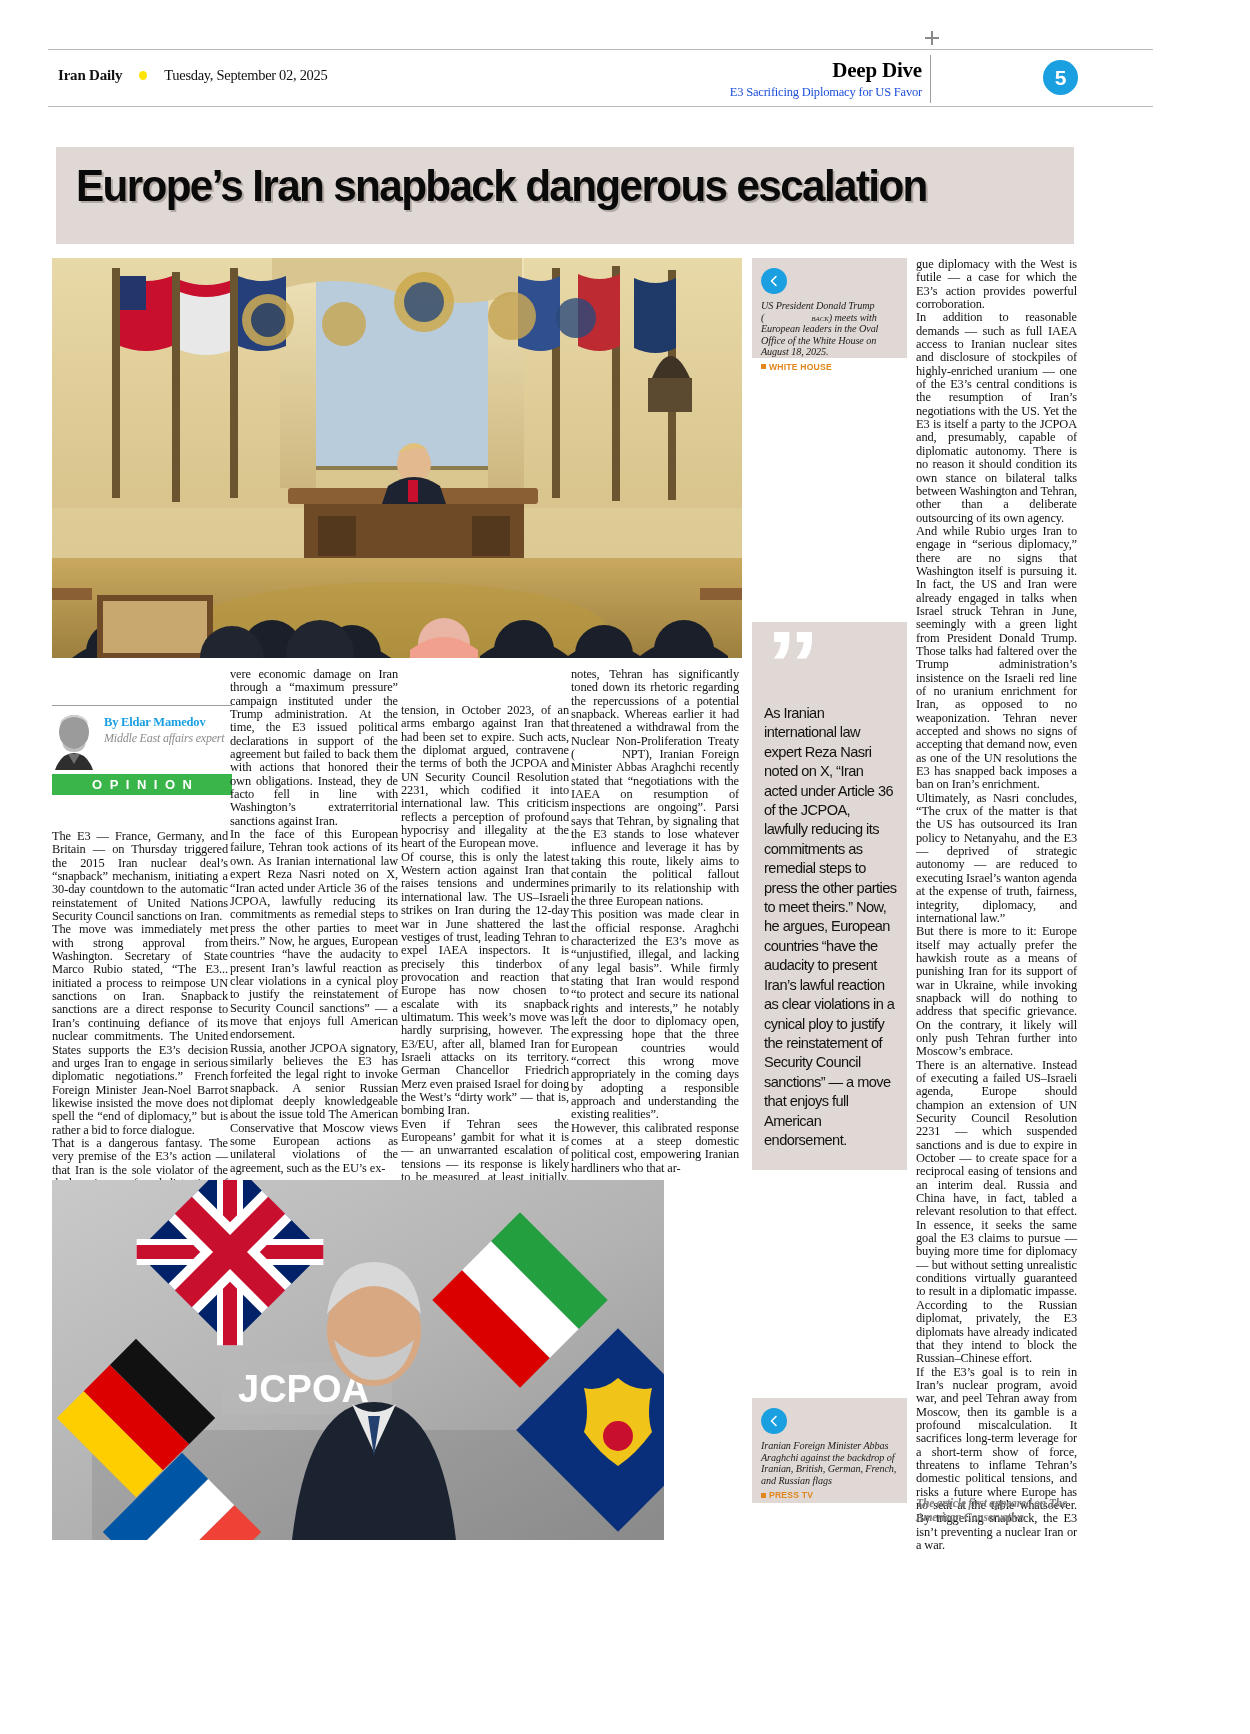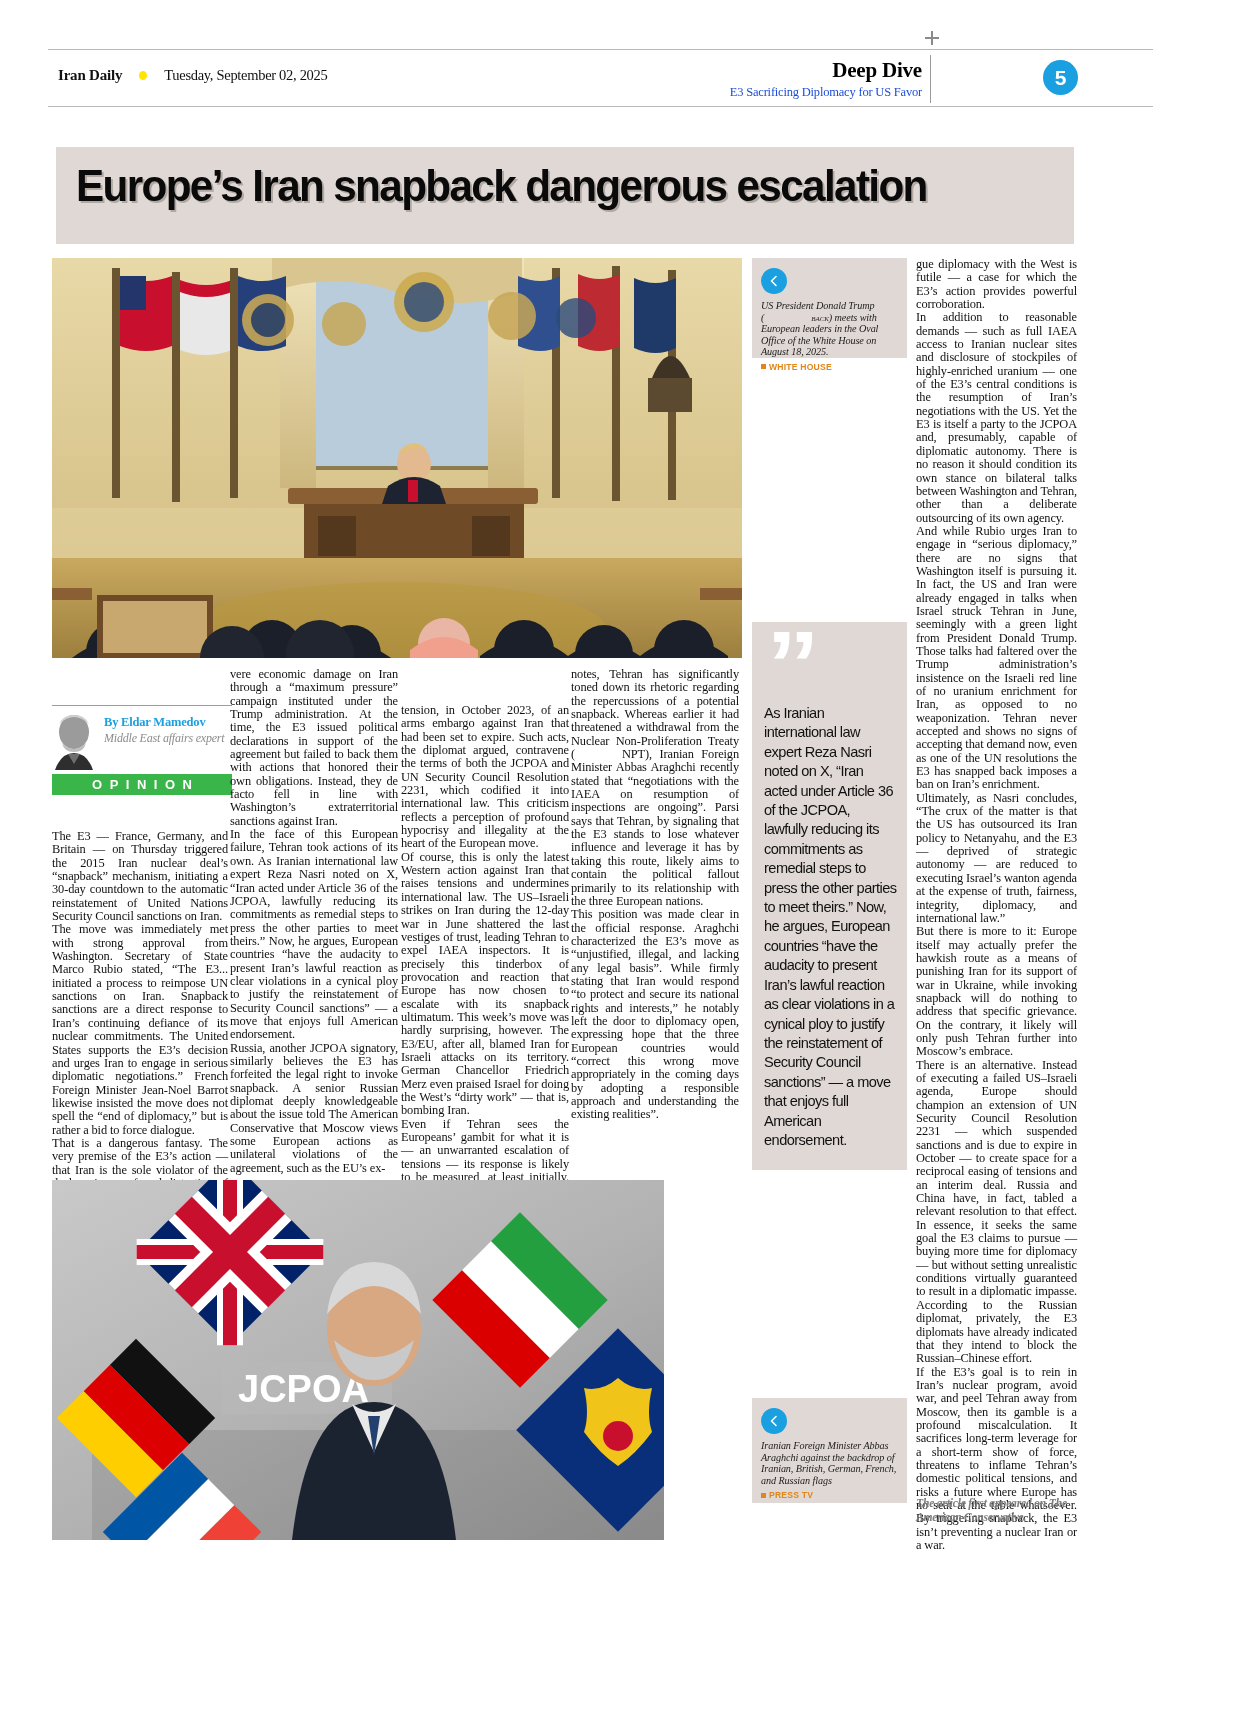--- a/index.html
+++ b/index.html
@@ -277,20 +277,21 @@
       <p>Russia, another JCPOA signatory, similarly believes the E3 has forfeited the legal right to invoke snapback. A senior Russian diplomat deeply knowledgeable about the issue told The American Conservative that Moscow views some European actions as unilateral violations of the agreement, such as the EU’s ex-</p>
     </div>
   <div class="col" id="col3">
       <p>tension, in October 2023, of an arms embargo against Iran that had been set to expire. Such acts, the diplomat argued, contravene the terms of both the JCPOA and UN Security Council Resolution 2231, which codified it into international law. This criticism reflects a perception of profound hypocrisy and illegality at the heart of the European move.</p>
       <p>Of course, this is only the latest Western action against Iran that raises tensions and undermines international law. The US–Israeli strikes on Iran during the 12-day war in June shattered the last vestiges of trust, leading Tehran to expel IAEA inspectors. It is precisely this tinderbox of provocation and reaction that Europe has now chosen to escalate with its snapback ultimatum. This week’s move was hardly surprising, however. The E3/EU, after all, blamed Iran for Israeli attacks on its territory. German Chancellor Friedrich Merz even praised Israel for doing the West’s “dirty work” — that is, bombing Iran.</p>
       <p>Even if Tehran sees the Europeans’ gambit for what it is — an unwarranted escalation of tensions — its response is likely to be measured, at least initially. As Iran analyst Rouzbeh Parsi of Sweden’s Lund University</p>
     </div>
   <div class="col" id="col4">
       <p>notes, Tehran has significantly toned down its rhetoric regarding the repercussions of a potential snapback. Whereas earlier it had threatened a withdrawal from the Nuclear Non-Proliferation Treaty (<span class="sc">NPT</span>), Iranian Foreign Minister Abbas Araghchi recently stated that “negotiations with the IAEA on resumption of inspections are ongoing”. Parsi says that Tehran, by signaling that the E3 stands to lose whatever influence and leverage it has by taking this route, likely aims to contain the political fallout primarily to its relationship with the three European nations.</p>
       <p>This position was made clear in the official response. Araghchi characterized the E3’s move as “unjustified, illegal, and lacking any legal basis”. While firmly stating that Iran would respond “to protect and secure its national rights and interests,” he notably left the door to diplomacy open, expressing hope that the three European countries would “correct this wrong move appropriately in the coming days by adopting a responsible approach and understanding the existing realities”.</p>
+      <p>However, this calibrated response comes at a steep domestic political cost, empowering Iranian hardliners who that ar-</p>
     </div>
   <div class="col" id="col6">
       <p>gue diplomacy with the West is futile — a case for which the E3’s action provides powerful corroboration.</p>
       <p>In addition to reasonable demands — such as full IAEA access to Iranian nuclear sites and disclosure of stockpiles of highly-enriched uranium — one of the E3’s central conditions is the resumption of Iran’s negotiations with the US. Yet the E3 is itself a party to the JCPOA and, presumably, capable of diplomatic autonomy. There is no reason it should condition its own stance on bilateral talks between Washington and Tehran, other than a deliberate outsourcing of its own agency.</p>
       <p>And while Rubio urges Iran to engage in “serious diplomacy,” there are no signs that Washington itself is pursuing it. In fact, the US and Iran were already engaged in talks when Israel struck Tehran in June, seemingly with a green light from President Donald Trump. Those talks had faltered over the Trump administration’s insistence on the Israeli red line of no uranium enrichment for Iran, as opposed to no weaponization. Tehran never accepted and shows no signs of accepting that demand now, even as one of the UN resolutions the E3 has snapped back imposes a ban on Iran’s enrichment.</p>
       <p>Ultimately, as Nasri concludes, “The crux of the matter is that the US has outsourced its Iran policy to Netanyahu, and the E3 — deprived of strategic autonomy — are reduced to executing Israel’s wanton agenda at the expense of truth, fairness, integrity, diplomacy, and international law.”</p>
       <p>But there is more to it: Europe itself may actually prefer the hawkish route as a means of punishing Iran for its support of war in Ukraine, while invoking snapback will do nothing to address that specific grievance. On the contrary, it likely will only push Tehran further into Moscow’s embrace.</p>
       <p>There is an alternative. Instead of executing a failed US–Israeli agenda, Europe should champion an extension of UN Security Council Resolution 2231 — which suspended sanctions and is due to expire in October — to create space for a reciprocal easing of tensions and an interim deal. Russia and China have, in fact, tabled a relevant resolution to that effect. In essence, it seeks the same goal the E3 claims to pursue — buying more time for diplomacy — but without setting unrealistic conditions virtually guaranteed to result in a diplomatic impasse. According to the Russian diplomat, privately, the E3 diplomats have already indicated that they intend to block the Russian–Chinese effort.</p>
       <p>If the E3’s goal is to rein in Iran’s nuclear program, avoid war, and peel Tehran away from Moscow, then its gamble is a profound miscalculation. It sacrifices long-term leverage for a short-term show of force, threatens to inflame Tehran’s domestic political tensions, and risks a future where Europe has no seat at the table whatsoever. By triggering snapback, the E3 isn’t preventing a nuclear Iran or a war.</p>
     </div>

